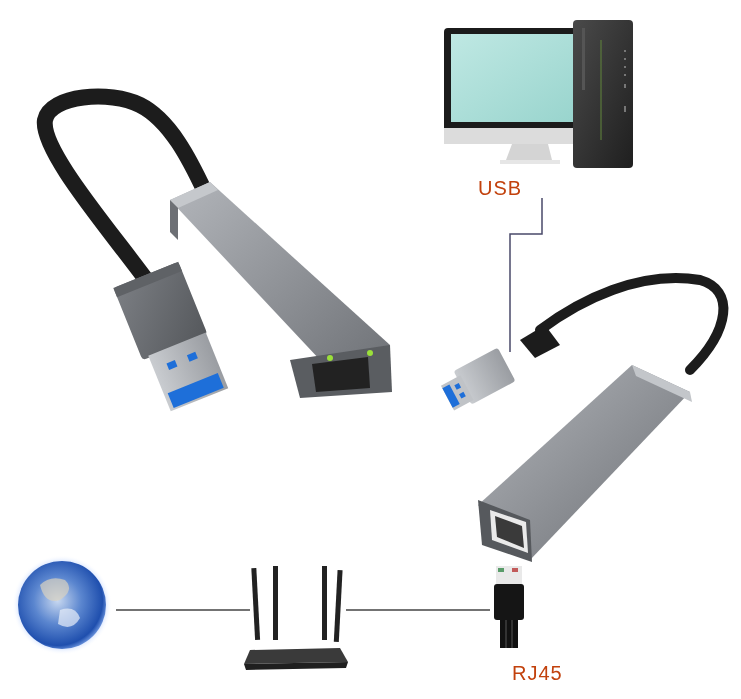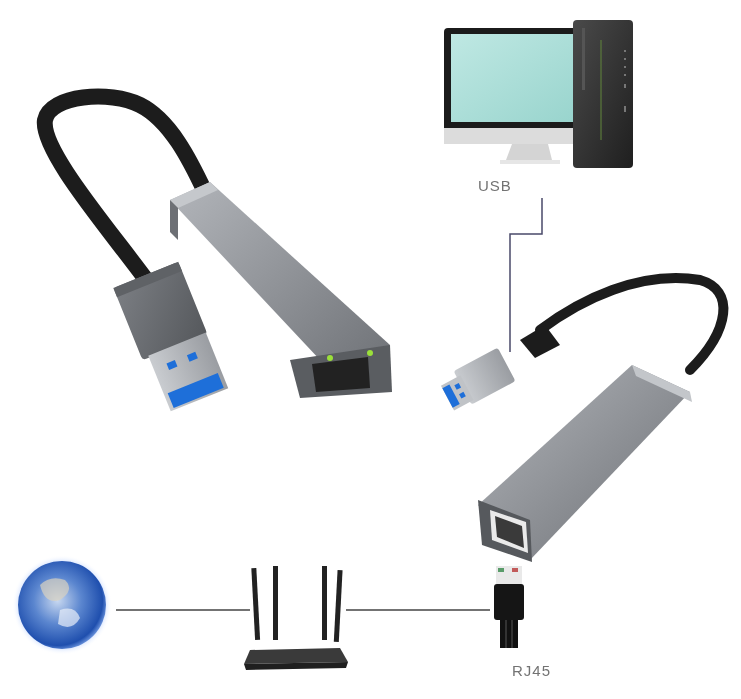--- a/index.html
+++ b/index.html
@@ -1,18 +1,18 @@
 <!DOCTYPE html>
 <html><head>
 <meta charset="utf-8">
 <style>
   html, body { margin: 0; padding: 0; background: #ffffff; }
   body { width: 741px; height: 699px; position: relative; overflow: hidden; font-family: "Liberation Sans", sans-serif; }
   .layer { position: absolute; left: 0; top: 0; width: 741px; height: 699px; }
-  .label { position: absolute; font-family: "Liberation Sans", sans-serif; font-size: 15px; color: #737373; letter-spacing: 1px; }
+  .label { position: absolute; font-family: "Liberation Sans", sans-serif; font-size: 20px; color: #c2410c; letter-spacing: 1px; }
   #usb-label { left: 478px; top: 177px; }
   #rj45-label { left: 512px; top: 662px; }
 </style>
 </head>
 <body>
 
 <svg class="layer" viewBox="0 0 741 699" width="741" height="699" xmlns="http://www.w3.org/2000/svg">
   <defs>
     <linearGradient id="alu" x1="0" y1="0" x2="1" y2="1">
       <stop offset="0" stop-color="#b3b6bb"></stop>

